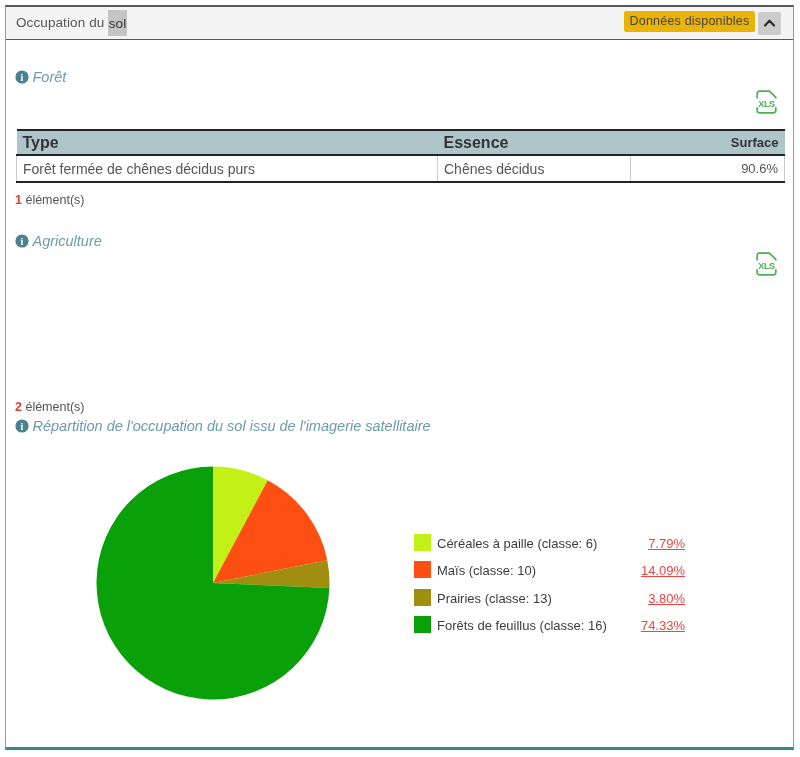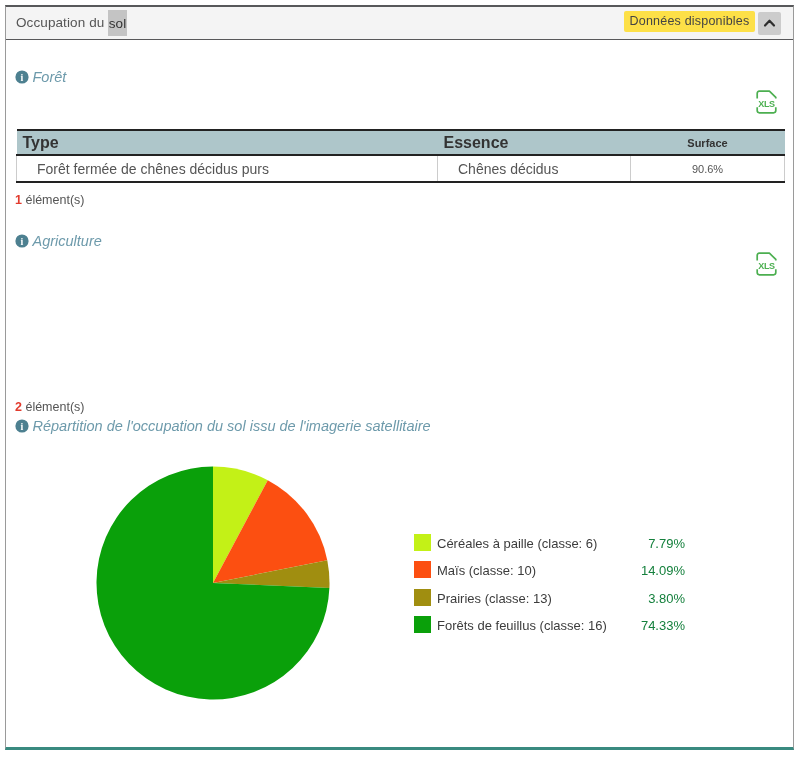--- a/index.html
+++ b/index.html
@@ -17,50 +17,50 @@
     position:absolute; left:0; top:0; width:787px; height:33px;
     background:#f4f4f4; border-bottom:1px solid #58585a;
   }
   #title {
     position:absolute; left:10px; top:0; height:32px; line-height:32px;
     font-size:13.5px; color:#555; letter-spacing:0.1px;
   }
   #title mark { background:#c4c4c4; color:#333; padding:5.5px 0.5px; }
   #badge {
     position:absolute; left:618px; top:3.5px; width:131px; height:21px;
-    background:#fde047; color:#444; font-size:12.5px; text-align:center;
+    background:#eab308; color:#444; font-size:12.5px; text-align:center;
     line-height:21px; border-radius:2px; letter-spacing:0.2px;
   }
   #collapse {
     position:absolute; left:751.5px; top:5px; width:23px; height:22.5px;
     background:#cccccc; border-radius:2px;
   }
   .heading { position:absolute; font-size:14.5px; letter-spacing:0px; color:#6d9aab; }
   .heading .ico { position:absolute; left:0; top:1px; }
   .heading .txt { position:absolute; left:17.5px; top:0px; white-space:nowrap;font-style:italic; }
   .xls { position:absolute; left:750px; width:21px; height:24px; }
   table { border-collapse:collapse; position:absolute; left:10px; table-layout:fixed; }
   table { border-bottom:2px solid #222; }
   th {
     background:#aec6ca; border-top:2px solid #222; border-bottom:2px solid #222;
     font-size:16px; color:#333; text-align:left; font-weight:bold;
     padding:2px 6px; height:25px;
   }
   td {
     border:1px solid #ccc; font-size:14px; color:#555;
-    padding:2px 20px; height:25px; background:#fff;
+    padding:2px 6px; height:25px; background:#fff;
   }
-  .num { text-align:center; font-size:11px; }
+  .num { text-align:right; font-size:13px; }
   .tall { height:27px; }
   .count { position:absolute; left:9px; font-size:12.5px; color:#555; }
   .count b { color:#e23b2e; font-weight:bold; }
   .legrow { position:absolute; left:408px; height:17px; }
   .sw { position:absolute; left:0; top:0; width:17px; height:17px; }
   .lgt { position:absolute; left:23px; top:2px; font-size:13px; color:#3c3c3c; white-space:nowrap; }
-  .lgp { position:absolute; left:185px; top:2px; width:86px; text-align:right; font-size:13px; color:#15803d; }
+  .lgp { position:absolute; left:185px; top:2px; width:86px; text-align:right; font-size:13px; color:#ef4444;text-decoration:underline; }
 </style>
 </head>
 <body>
 <div id="panel">
     <div id="inner">
   <div id="hband">
     <div id="title">Occupation du <mark>sol</mark></div>
     <div id="badge">Données disponibles</div>
     <div id="collapse"><svg width="23" height="22" viewBox="0 0 23 22">
             <polyline points="7,13.5 11.5,8.7 16,13.5" fill="none" stroke="#2d2d2d" stroke-width="2.2" stroke-linecap="round" stroke-linejoin="round"></polyline>

